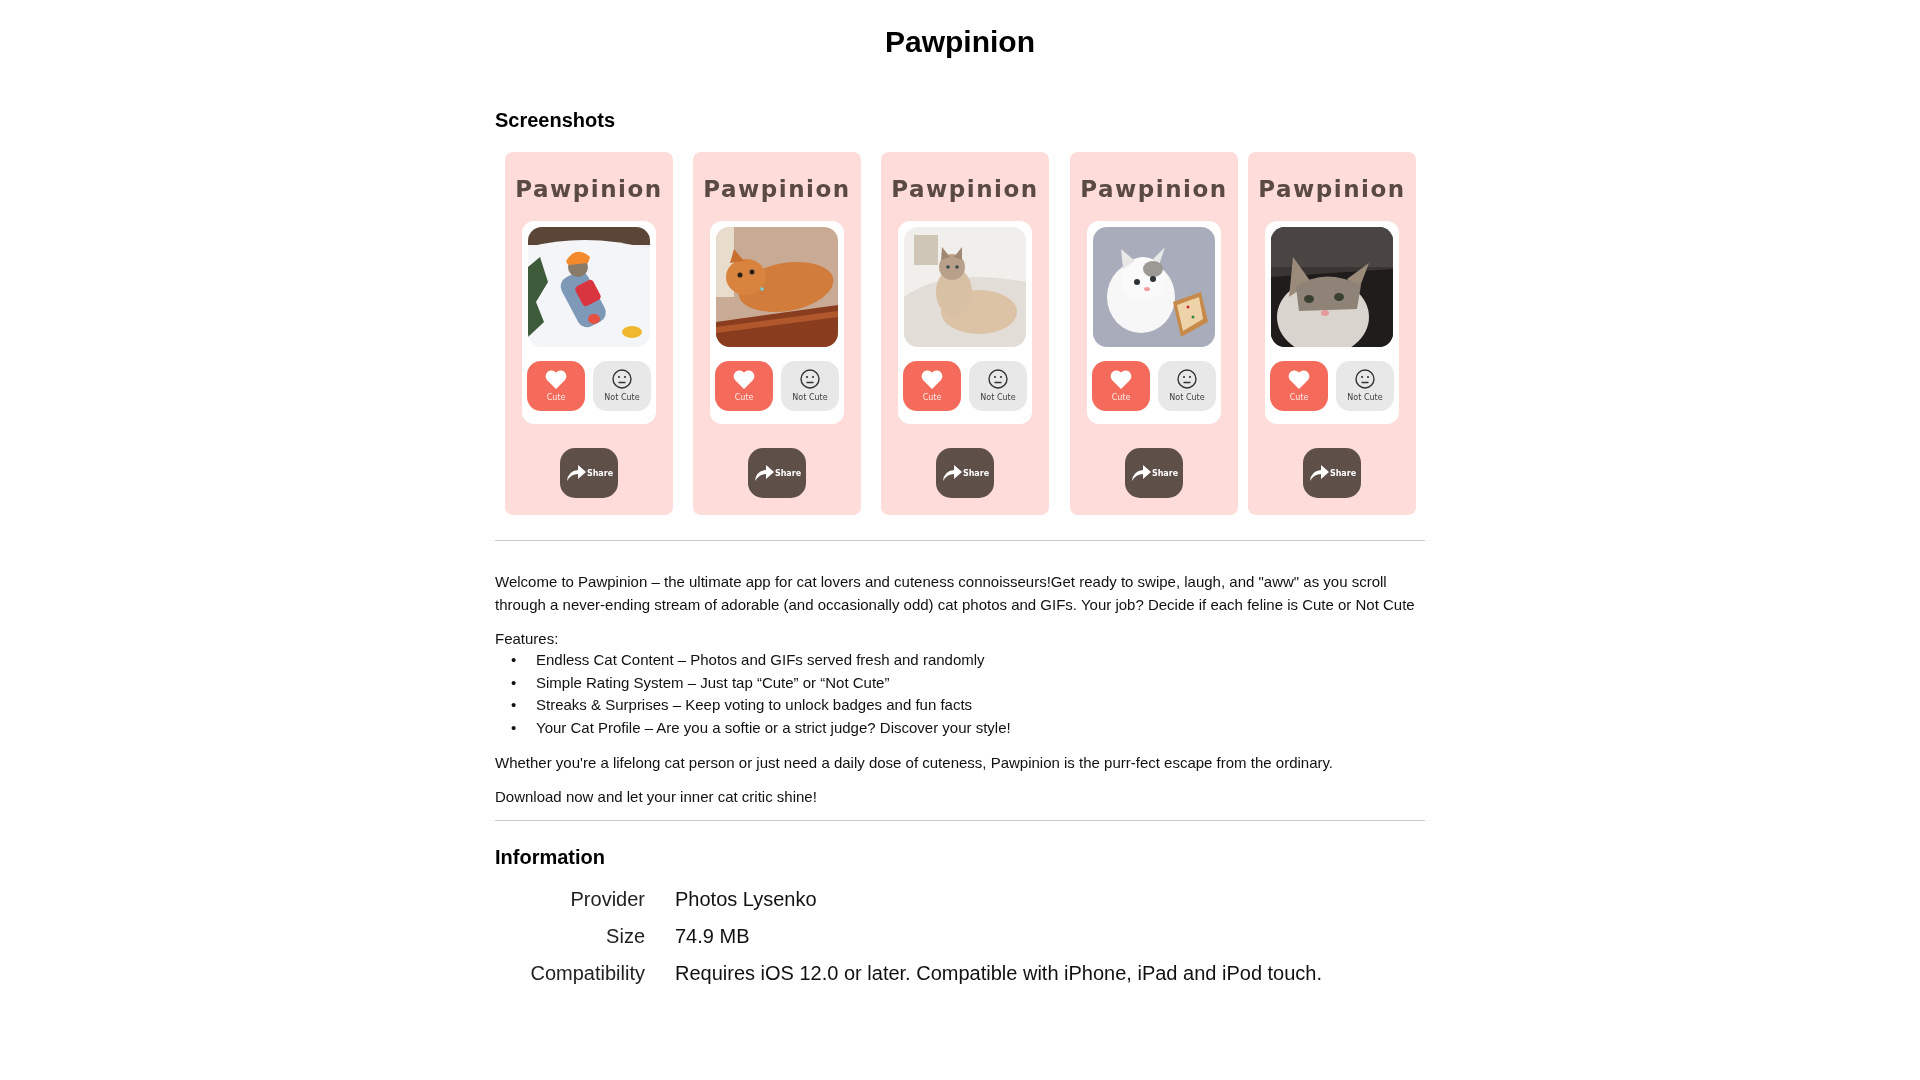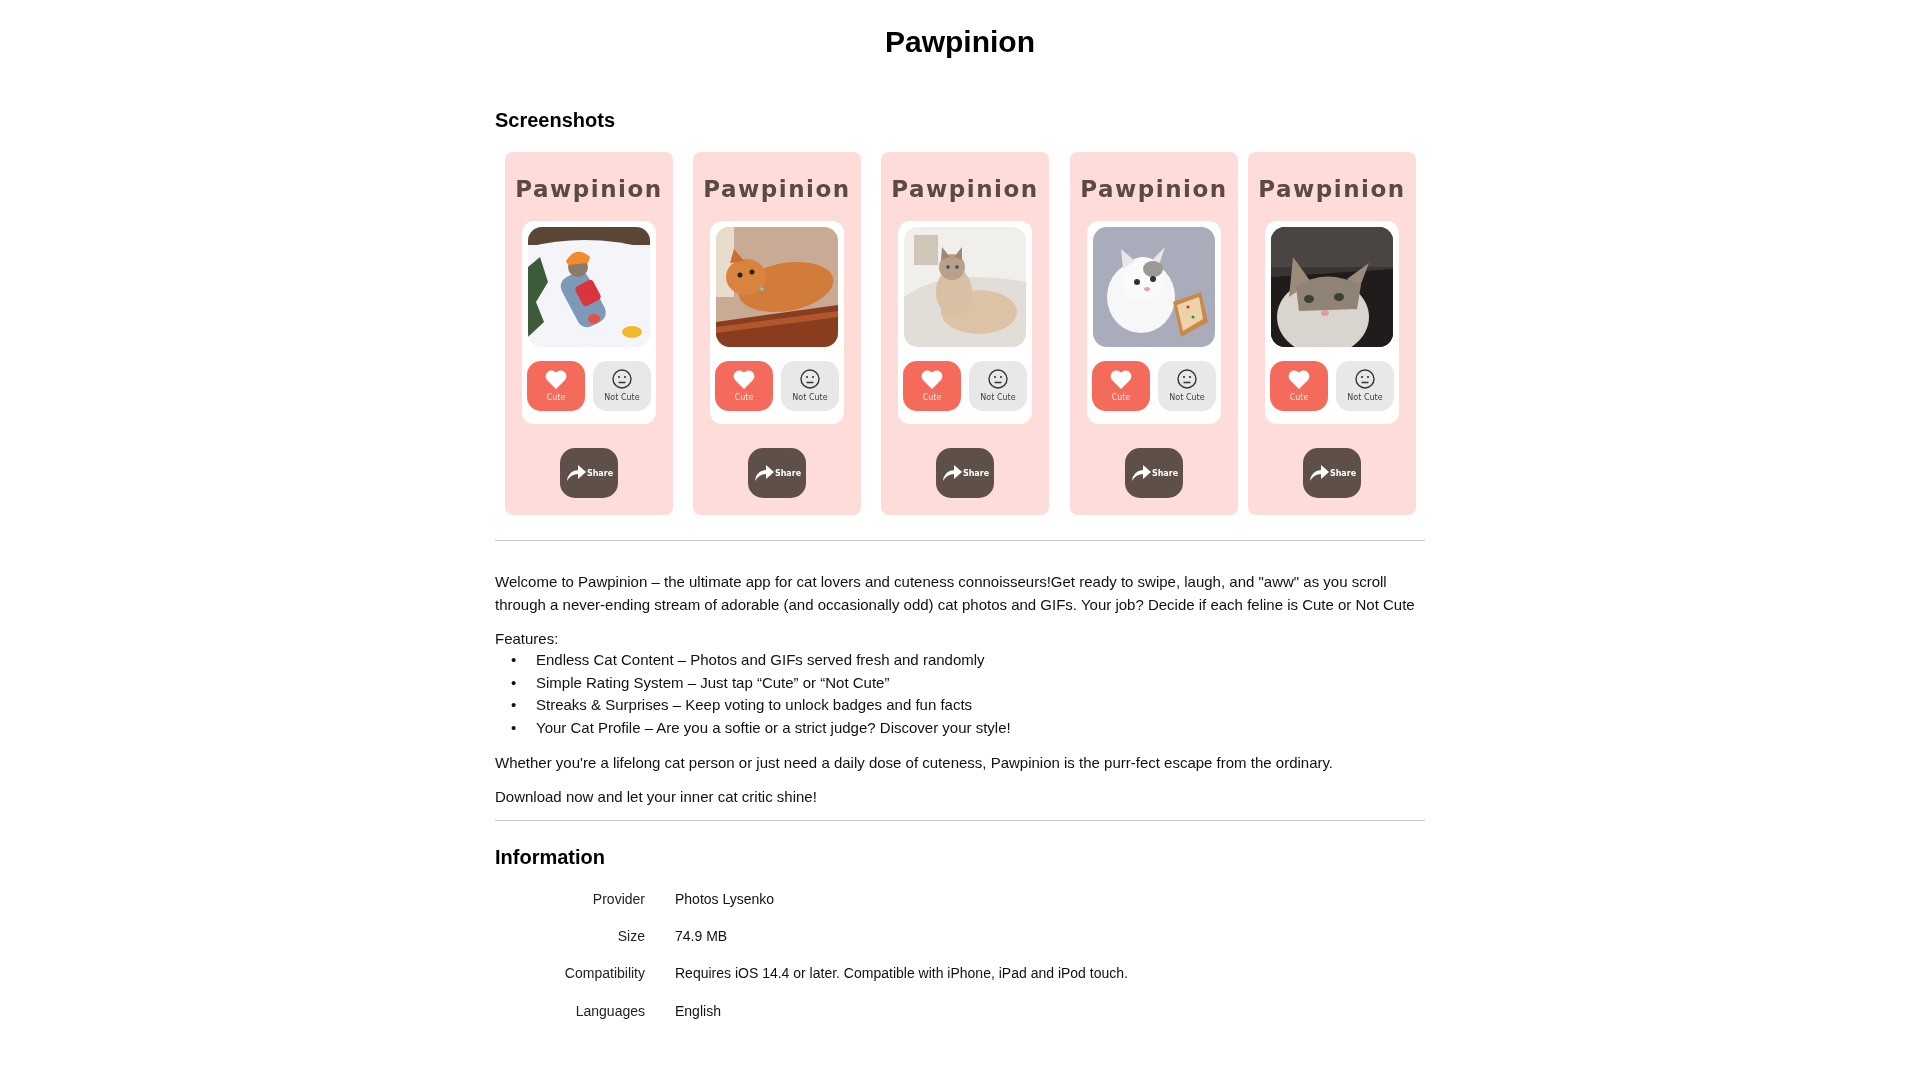--- a/index.html
+++ b/index.html
@@ -59,21 +59,21 @@
   .desc { position: absolute; left: 0; width: 930px; font-size: 15px; line-height: 23px; color: #111; }
   #desc-intro { top: 570px; }
   #desc-features-label { top: 627px; }
   .feature-list { position: absolute; left: 0; top: 649px; width: 930px; list-style: none; }
   .feature-item { position: relative; height: 22.5px; font-size: 15px; line-height: 22px; padding-left: 41px; }
   .bullet { position: absolute; left: 16px; top: 0; }
   #desc-whether { top: 751px; }
   #desc-download { top: 785px; }
 
   .info-table { position: absolute; left: 0; top: 888px; width: 930px; }
-  .info-row { position: relative; height: 37.2px; font-size: 14px; line-height: 22px; }
+  .info-row { position: relative; height: 37.2px; font-size: 20px; line-height: 22px; }
   .info-label { position: absolute; right: 780px; top: 0; text-align: right; color: #222; white-space: nowrap; }
   .info-value { position: absolute; left: 180px; top: 0; color: #111; white-space: nowrap; }
 </style>
 </head>
 <body>
 
 <h1 class="page-title">Pawpinion</h1>
 
 <div class="container">
 
@@ -308,20 +308,16 @@
     <div class="info-row">
       <span class="info-label">Provider</span>
       <span class="info-value">Photos Lysenko</span>
     </div>
     <div class="info-row">
       <span class="info-label">Size</span>
       <span class="info-value">74.9 MB</span>
     </div>
     <div class="info-row">
       <span class="info-label">Compatibility</span>
-      <span class="info-value">Requires iOS 14.4 or later. Compatible with iPhone, iPad and iPod touch.</span>
-    </div>
-    <div class="info-row">
-      <span class="info-label">Languages</span>
-      <span class="info-value">English</span>
+      <span class="info-value">Requires iOS 12.0 or later. Compatible with iPhone, iPad and iPod touch.</span>
     </div>
   </div>
 </div>
 
 </body></html>

